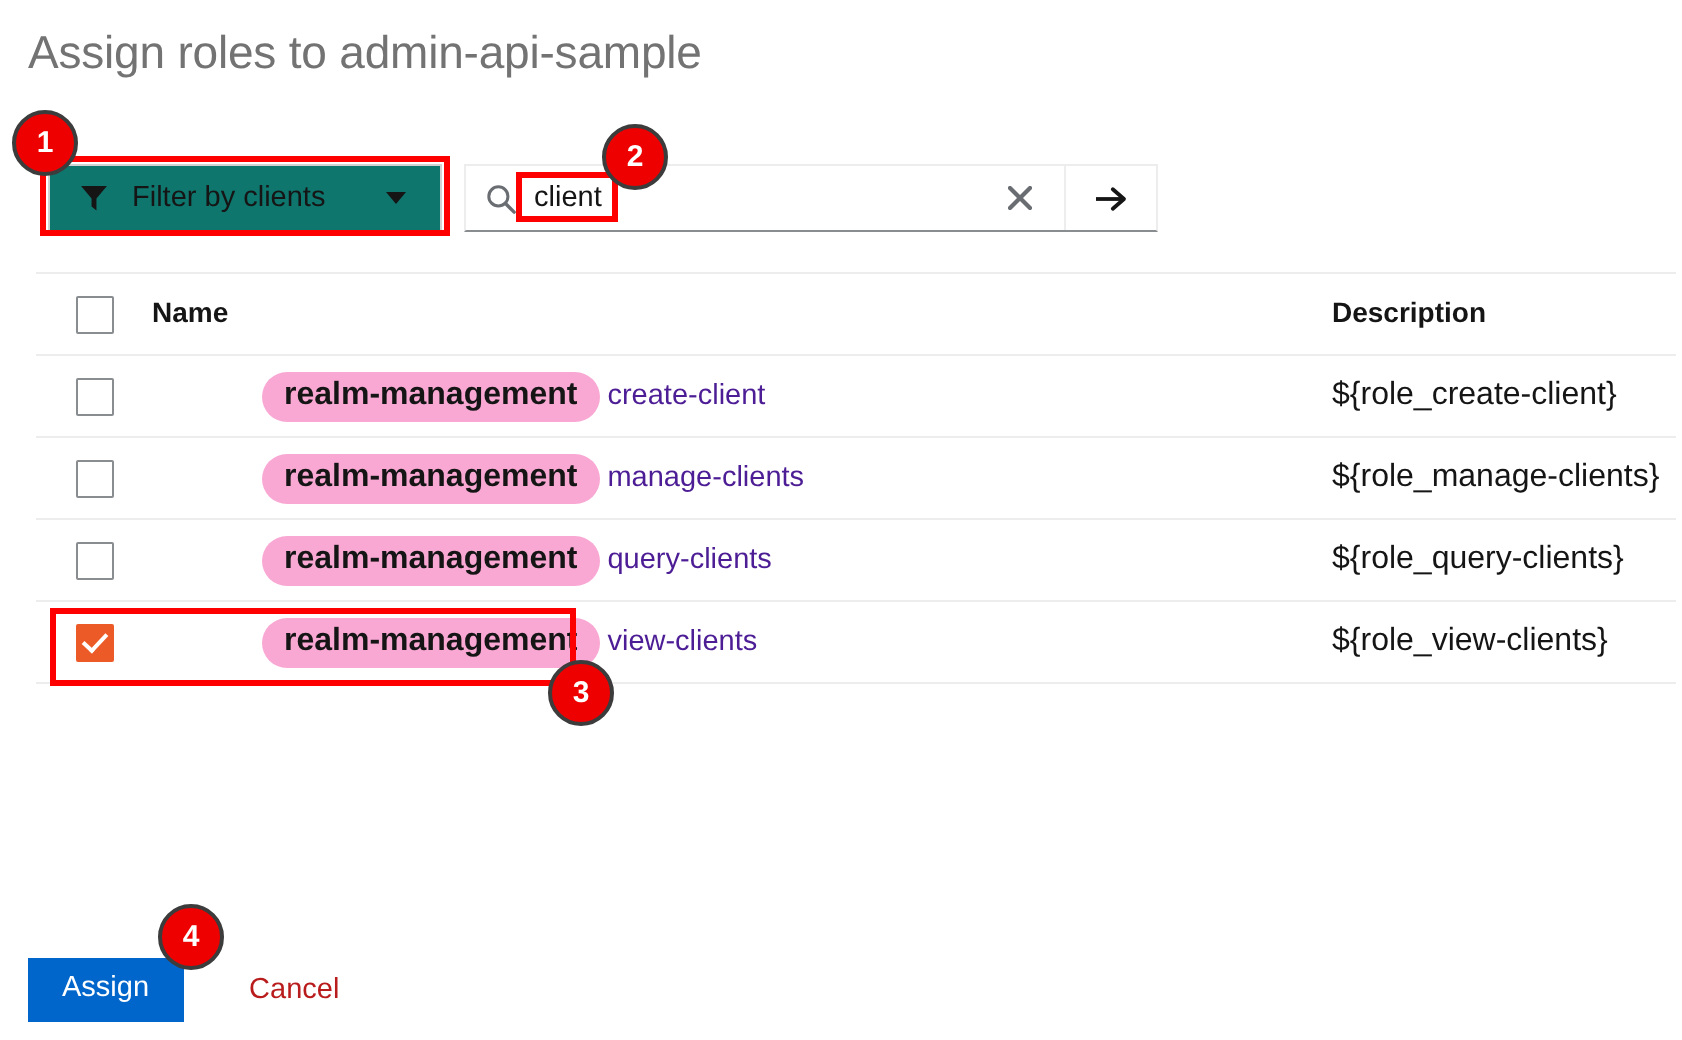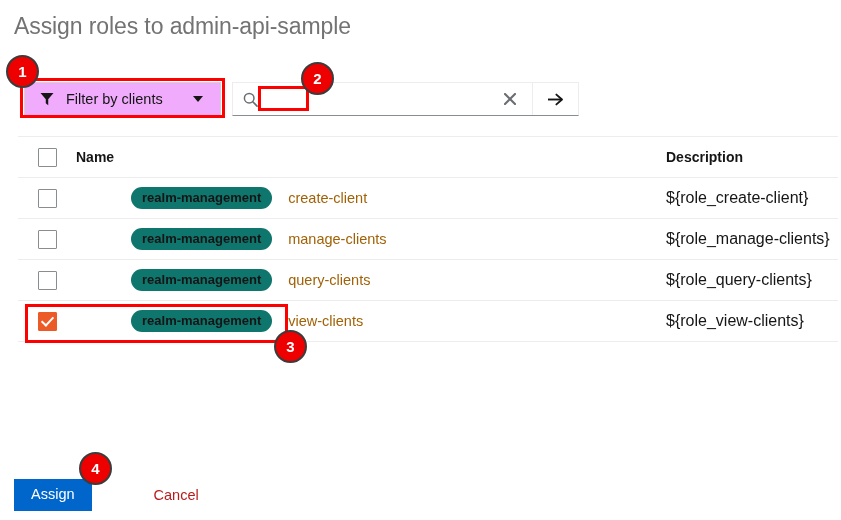--- a/index.html
+++ b/index.html
@@ -36,21 +36,21 @@
     width: 841px;
     height: 38px;
   }
 
   .filter-dropdown {
     position: absolute;
     left: 24px;
     top: 2px;
     width: 197px;
     height: 34px;
-    background: #f0abfc;
+    background: #0f766e;
     border: 1px solid #d2d2d2;
     box-sizing: border-box;
     display: flex;
     align-items: center;
     cursor: pointer;
   }
   .filter-funnel {
     margin-left: 15px;
     width: 14px;
     height: 14px;
@@ -195,49 +195,48 @@
     border-width: 0 2.2px 2.2px 0;
     transform: rotate(43deg);
   }
 
   .name-cell {
     display: flex;
     align-items: center;
     padding-left: 55px;
   }
   .client-pill {
-    background: #0f766e;
-    color: #151515;
-    font-size: 13px;
+    background: #f9a8d4;
+    color: #151515;
+    font-size: 16px;
     font-weight: bold;
     border-radius: 30px;
     padding: 4px 11px 5px 11px;
     white-space: nowrap;
     line-height: 1;
   }
   .role-name {
-    margin-left: 16px;
+    margin-left: 4px;
     font-size: 14.5px;
-    color: #a16207;
+    color: #4c1d95;
     white-space: nowrap;
   }
   .desc-cell {
     font-size: 16px;
     color: #151515;
     white-space: nowrap;
   }
 
   
   .footer-actions {
     position: absolute;
     left: 14px;
     top: 479px;
     display: flex;
     align-items: center;
-    gap: 29px;
   }
   .btn-assign {
     background: #0066cc;
     color: #ffffff;
     border: 0;
     font-family: inherit;
     font-size: 14.5px;
     padding: 7px 17px 8px 17px;
     cursor: pointer;
     line-height: 1.2;
@@ -291,20 +290,21 @@
     <span class="filter-label">Filter by clients</span>
     <span class="filter-caret"></span>
   </div>
 
   <div class="search-group">
     <div class="search-field">
       <svg class="search-icon" viewBox="0 0 16 16">
         <circle cx="6.6" cy="6.6" r="5.1" fill="none" stroke="#6a6e73" stroke-width="1.6"></circle>
         <line x1="10.4" y1="10.4" x2="15" y2="15" stroke="#6a6e73" stroke-width="1.8" stroke-linecap="round"></line>
       </svg>
+      <input class="search-value" type="text" value="client" style="">
     </div>
     <div class="search-clear">
       <svg width="12" height="12" viewBox="0 0 12 12">
         <line x1="1" y1="1" x2="11" y2="11" stroke="#6a6e73" stroke-width="2.1" stroke-linecap="round"></line>
         <line x1="11" y1="1" x2="1" y2="11" stroke="#6a6e73" stroke-width="2.1" stroke-linecap="round"></line>
       </svg>
     </div>
     <div class="search-submit">
       <svg width="17" height="15" viewBox="0 0 17 15">
         <line x1="1" y1="7.5" x2="14" y2="7.5" stroke="#151515" stroke-width="1.9"></line>

